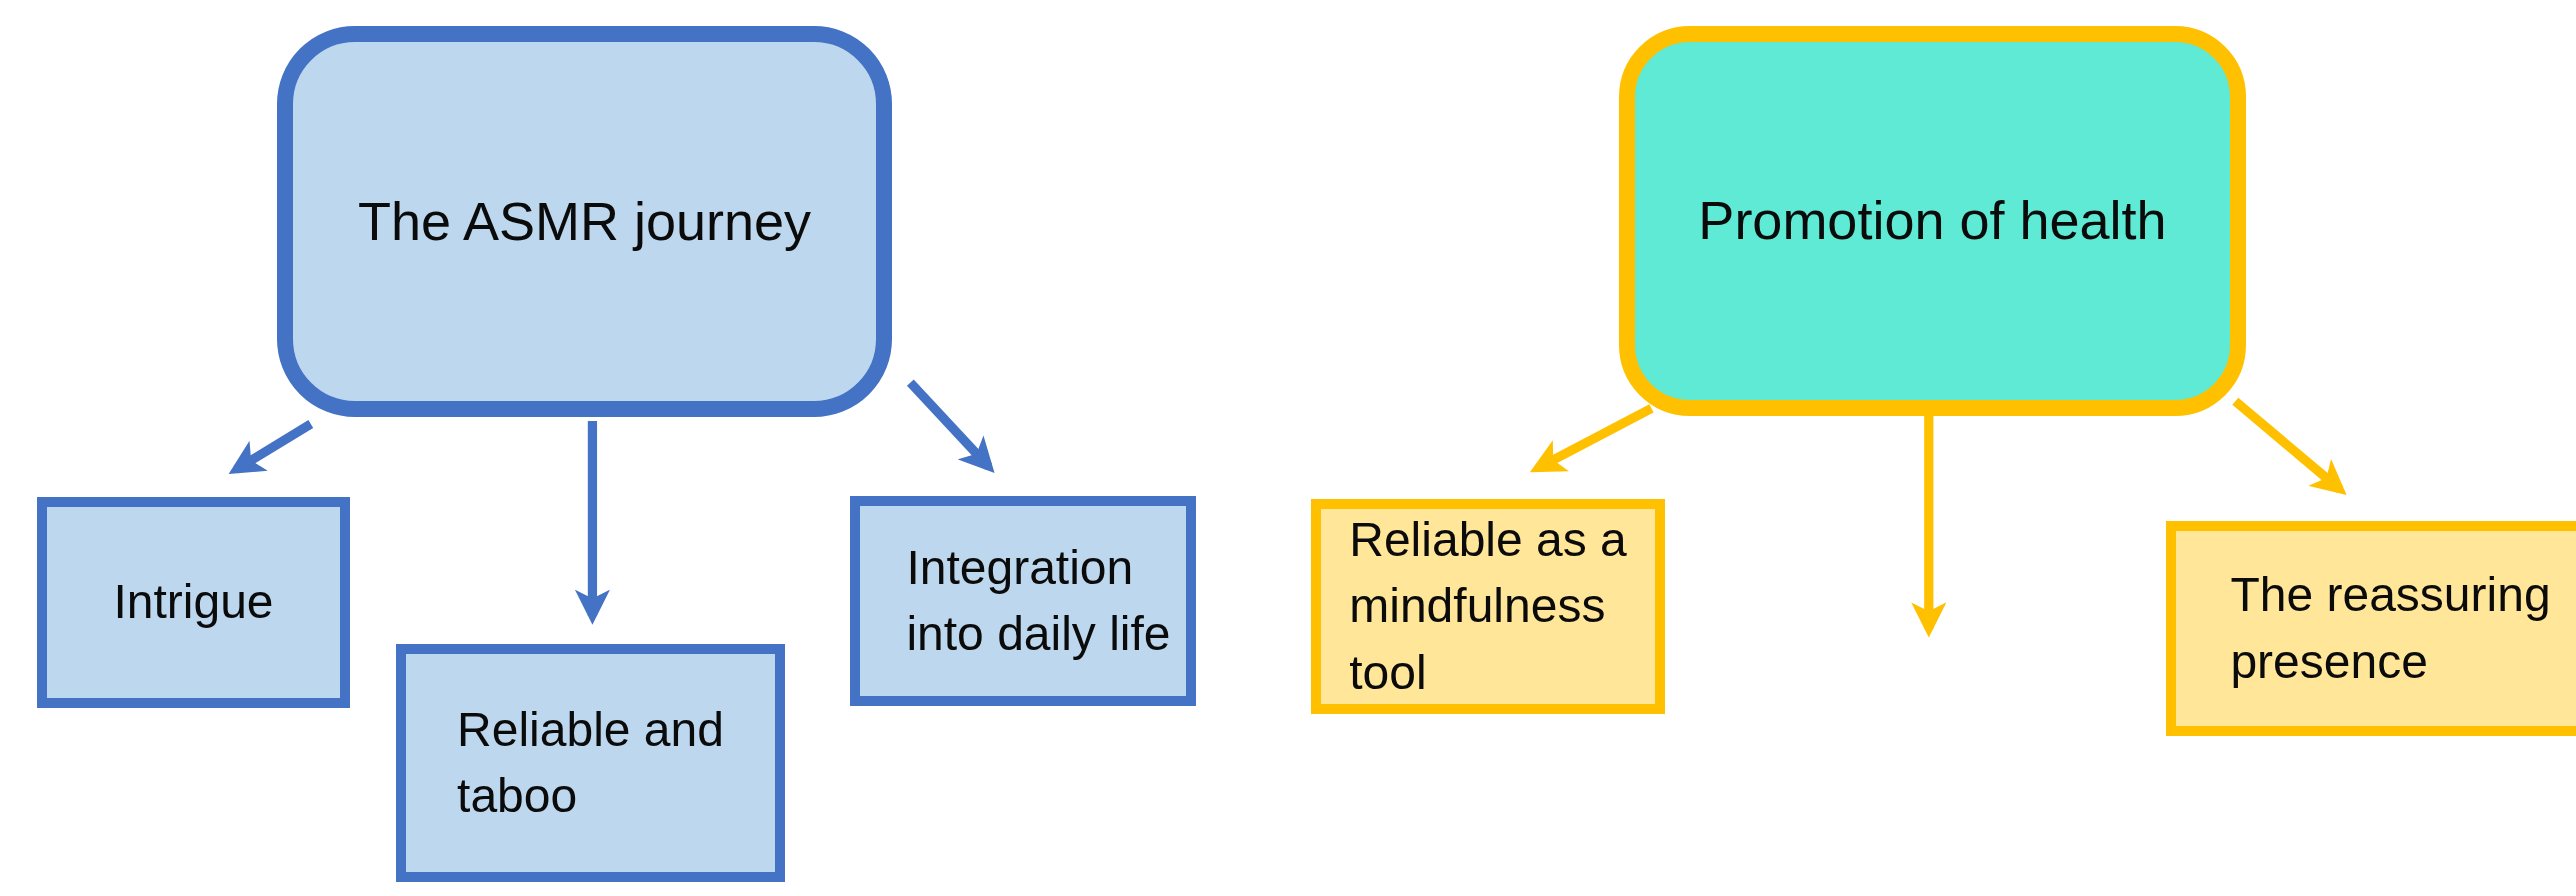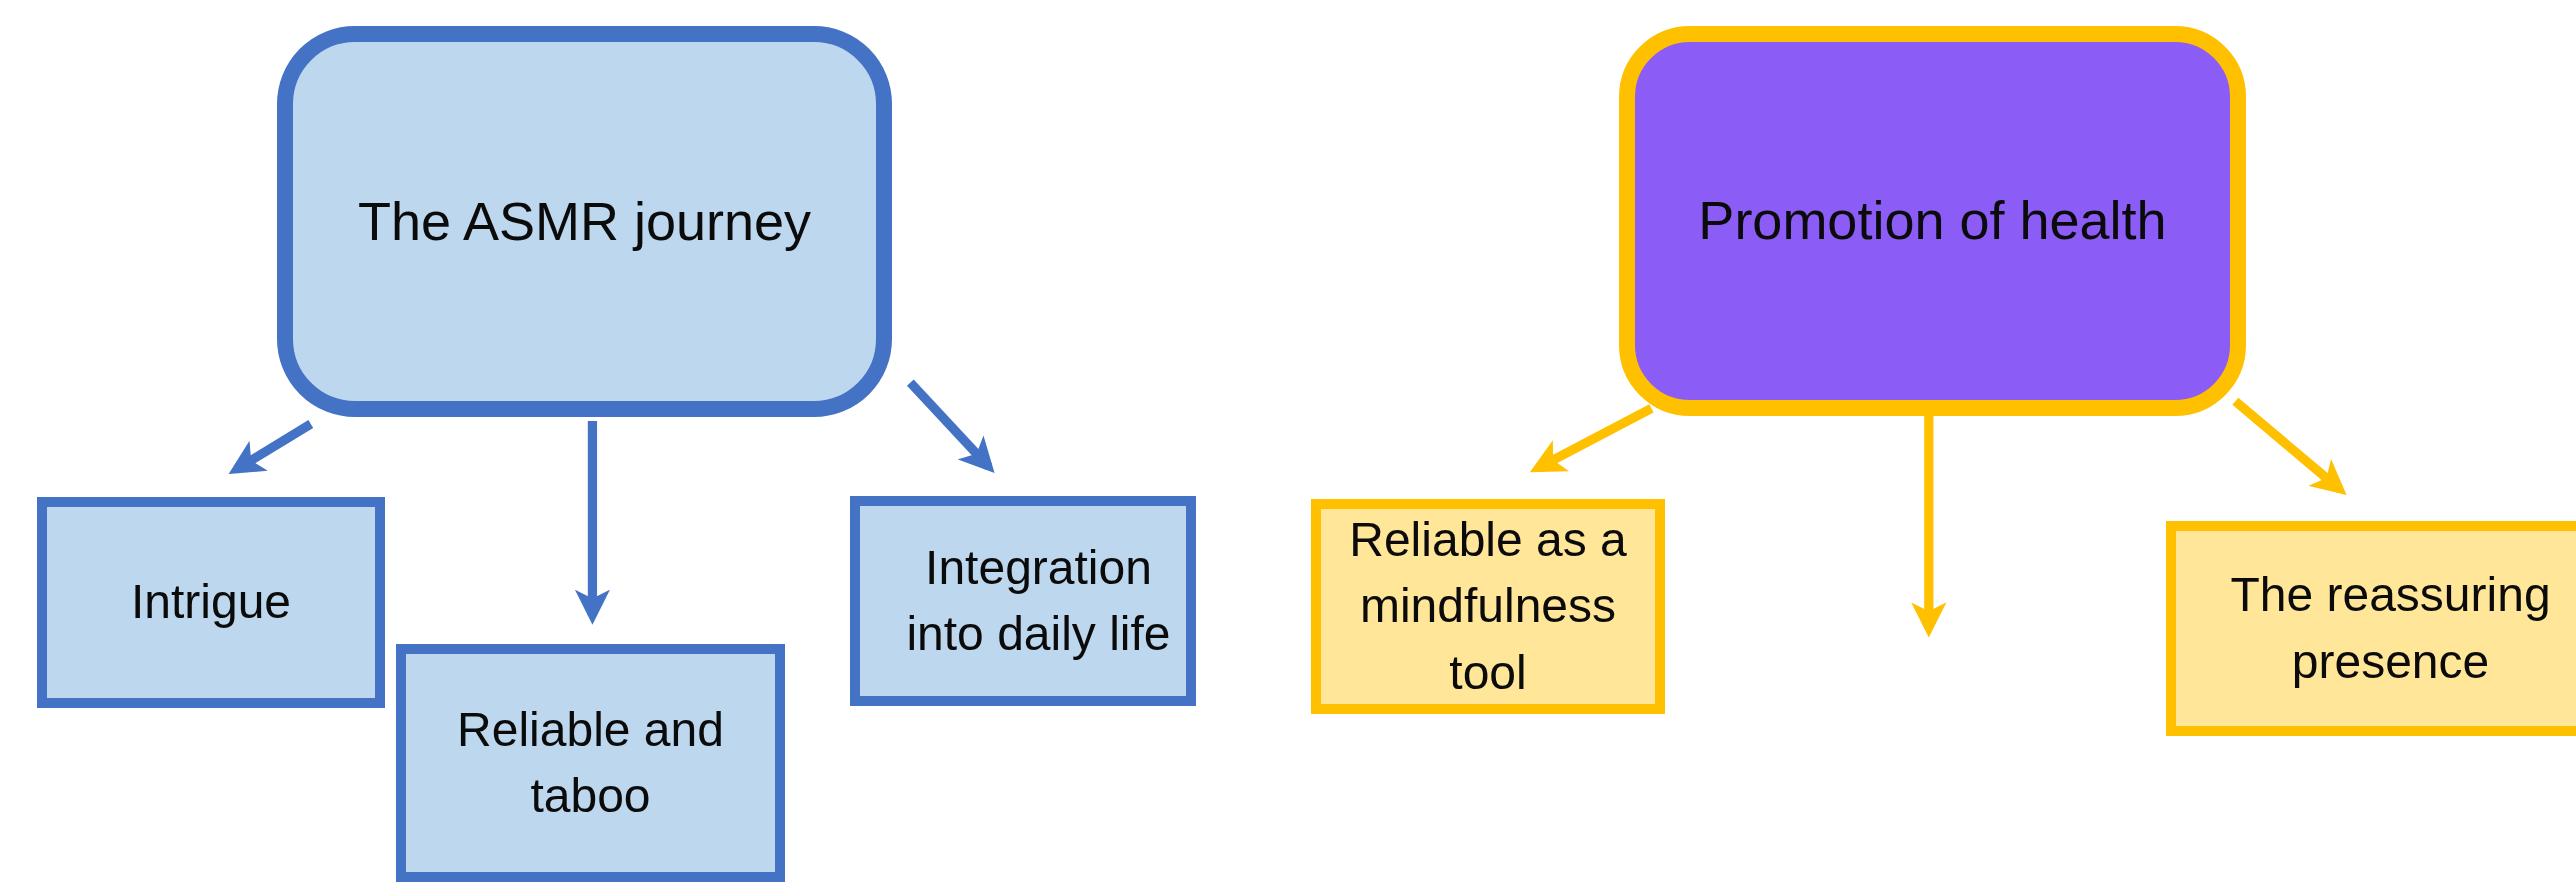--- a/index.html
+++ b/index.html
@@ -15,42 +15,41 @@
     font-family: "Liberation Sans", "DejaVu Sans", sans-serif;
     color: #000000;
     overflow: hidden;
   }
   .node {
     position: absolute;
     box-sizing: border-box;
     display: flex;
     align-items: center;
     justify-content: center;
-    text-align: center;
     background: #eeeeee;
     border-style: solid;
   }
   .node .label {
     white-space: pre;
     line-height: 1.38;
     color: #0b0b0b;
   }
   .root-node {
     border-width: 16.4px;
     border-radius: 78px;
     font-size: 54px;
   }
   .child-node {
     border-width: 10px;
     border-radius: 0;
     font-size: 48px;
   }
   
   #node-asmr-root        { left: 277px;  top: 25.6px;  width: 615px; height: 391px; }
-  #node-intrigue         { left: 37px;   top: 497px; width: 348px; height: 211px; }
+  #node-intrigue         { left: 37px;   top: 497px; width: 313px; height: 211px; }
   #node-personal         { left: 396px;  top: 644px; width: 389px; height: 238px; }
   #node-integration      { left: 850px; top: 496px; width: 346px; height: 210px; }
   #node-health-root      { left: 1619px; top: 25.6px;  width: 627px; height: 390px; border-radius: 71px; }
   #node-reliable         { left: 1311px; top: 499px; width: 354px; height: 215px; }
   #node-aid-sleep        { left: 1769px; top: 666px; width: 312px; height: 217px; }
   #node-reassuring       { left: 2166px; top: 521px; width: 449px; height: 215px; }
 
   #connector-layer {
     position: absolute;
     inset: 0;
@@ -104,21 +103,21 @@
   <div id="node-personal" class="node child-node" style="background-color: rgb(189, 215, 238); border-color: rgb(68, 114, 196);">
     <span class="label">Reliable and
 taboo</span>
   </div>
 
   <div id="node-integration" class="node child-node" style="background-color: rgb(189, 215, 238); border-color: rgb(68, 114, 196); padding-left: 31px;">
     <span class="label">Integration
 into daily life</span>
   </div>
 
-  <div id="node-health-root" class="node root-node" style="background-color: #8b5cf6; border-color: rgb(255, 192, 0);">
+  <div id="node-health-root" class="node root-node" style="background-color: #5eead4; border-color: rgb(255, 192, 0);">
     <span class="label">Promotion of health</span>
   </div>
 
   <div id="node-reliable" class="node child-node" style="background-color: rgb(255, 230, 153); border-color: rgb(255, 192, 0);">
     <span class="label">Reliable as a
 mindfulness
 tool</span>
   </div>
 
 

